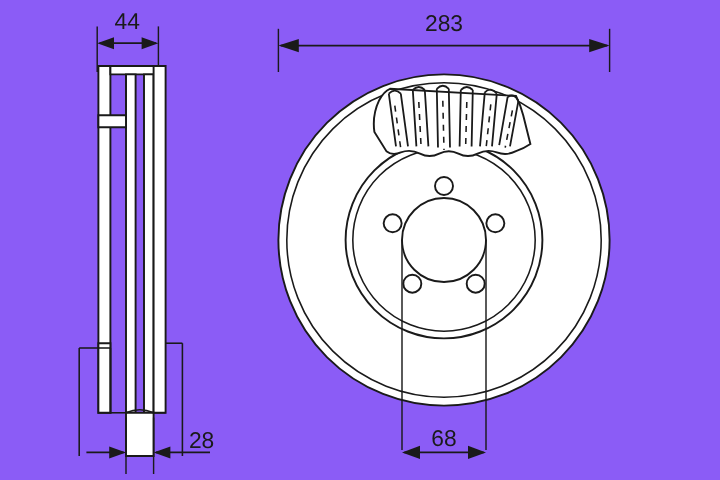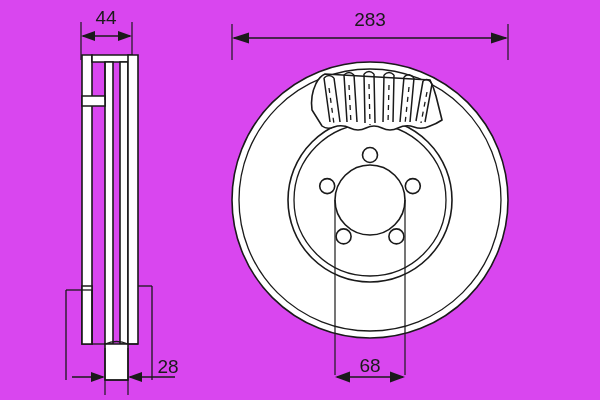--- a/index.html
+++ b/index.html
@@ -10,21 +10,21 @@
   body {
     width: 600px;
     height: 400px;
     overflow: hidden;
     font-family: "Liberation Sans", sans-serif;
   }
   #drawing-root {
     position: relative;
     width: 600px;
     height: 400px;
-    background: #d946ef;
+    background: #8b5cf6;
   }
   svg.tech-drawing {
     display: block;
     width: 600px;
     height: 400px;
   }
   .outline {
     stroke: #1a1a1a;
     fill: #ffffff;
     stroke-width: 1.6;

